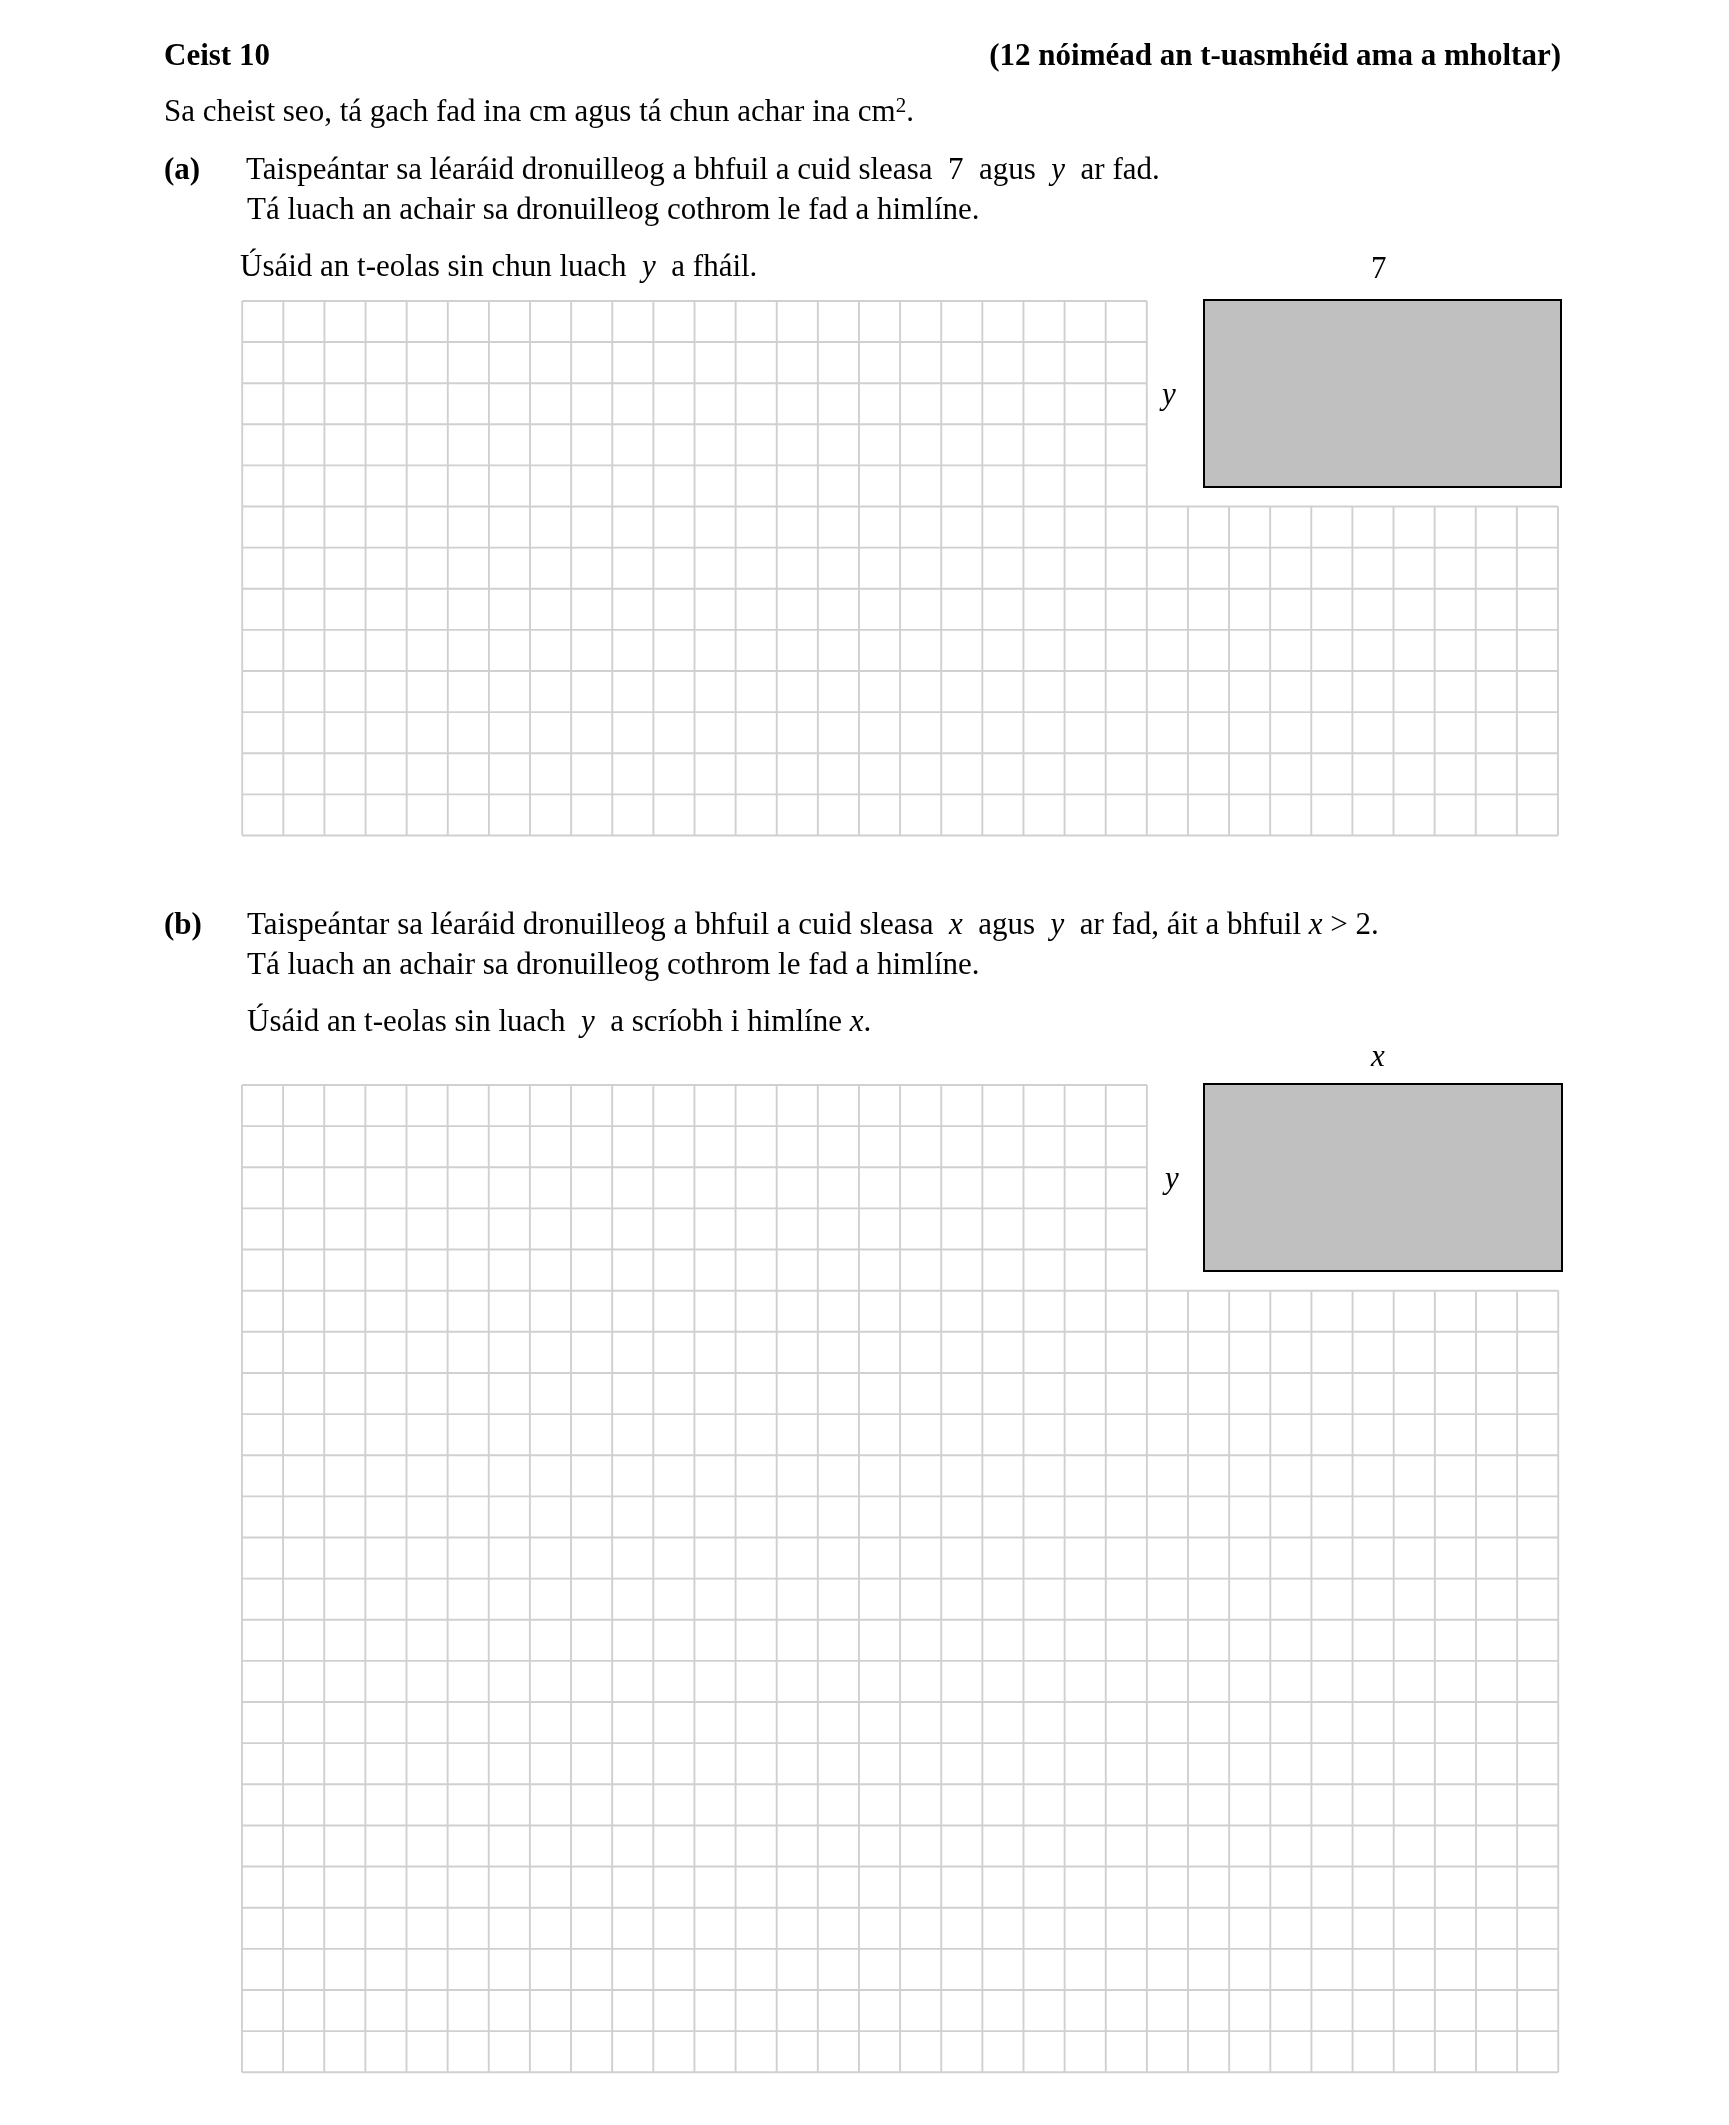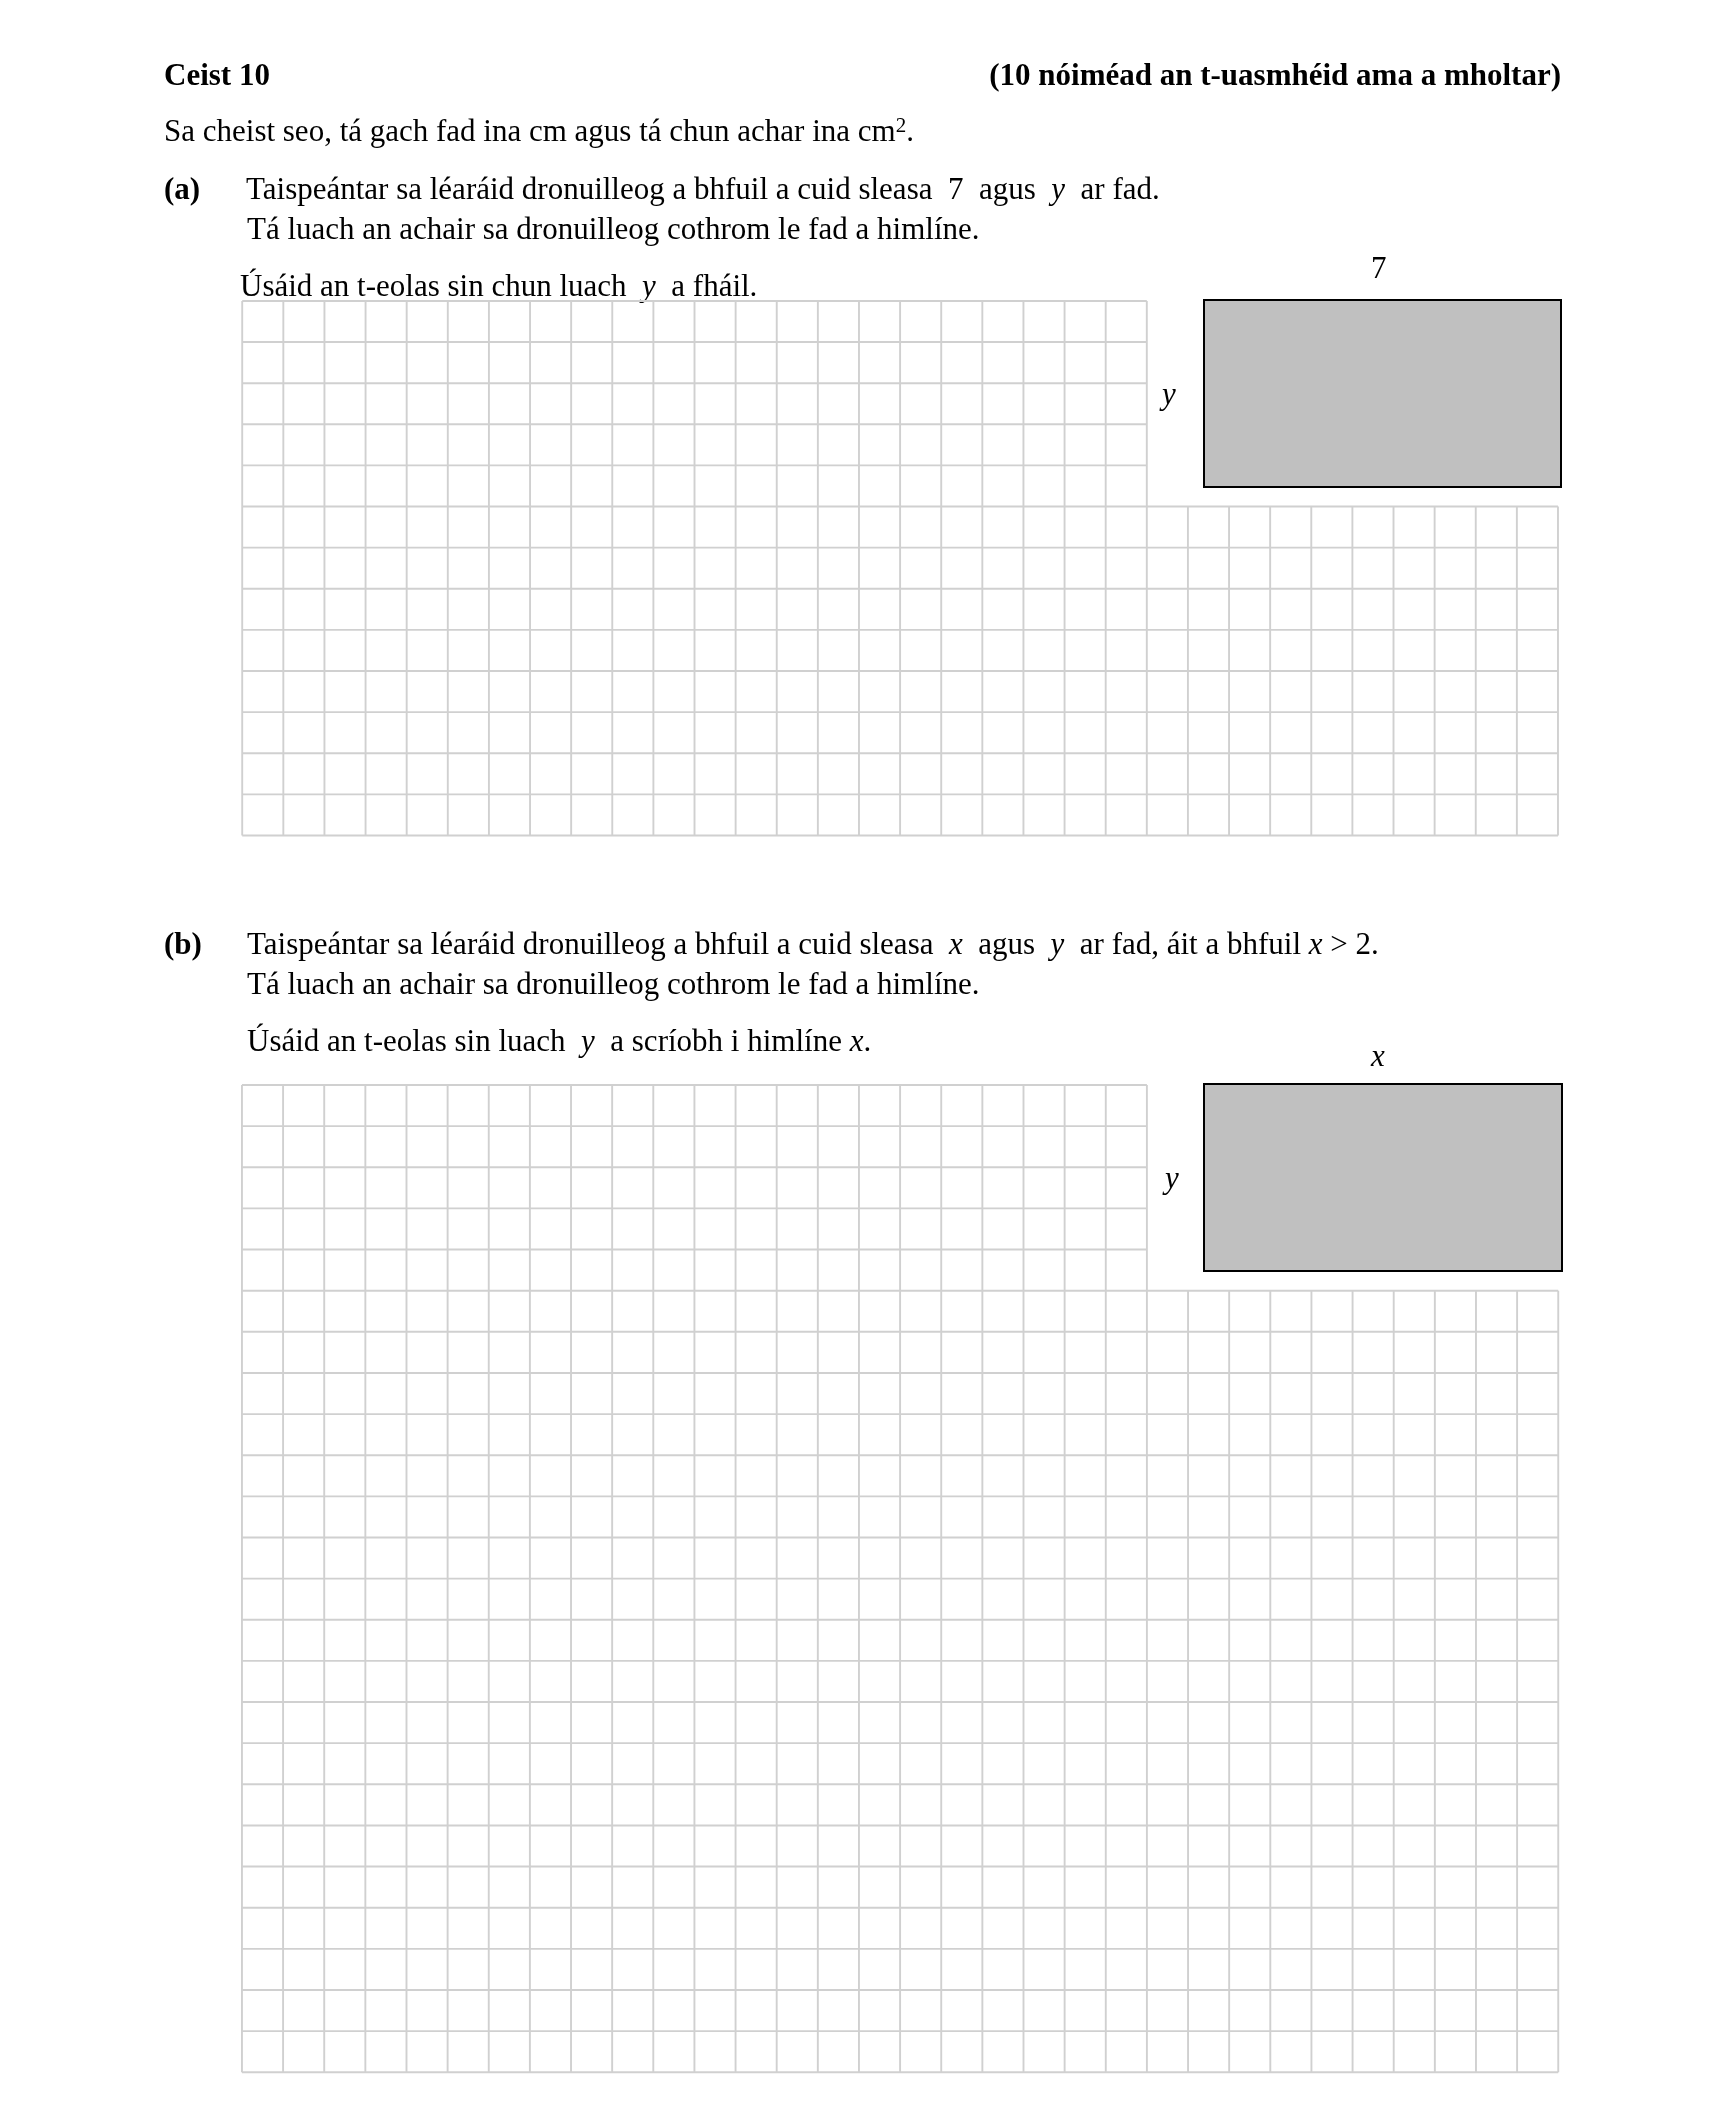--- a/index.html
+++ b/index.html
@@ -1,32 +1,32 @@
 <!DOCTYPE html>
 <html style="font-size:15px"><head>
 <meta charset="utf-8">
 <style>
   html, body { margin:0; padding:0; background:#ffffff; }
   body { width:1729px; height:2126px; position:relative; overflow:hidden;
          font-family:"Liberation Serif", "DejaVu Serif", serif; color:#000; }
-  .abs { position:absolute; white-space:nowrap;margin-top:20px; }
+  .abs { position:absolute; white-space:nowrap; }
   .bold { font-weight:bold; }
   .txt { font-size:31px; line-height:38px; }
   .hdr { font-size:31px; line-height:38px; font-weight:bold; }
   i.var { font-style:italic; }
   sup { font-size:21px; vertical-align:top; position:relative; top:-5.7px; }
   .grid { position:absolute; }
   .rect { position:absolute; background:#c0c0c0; border:2.9px solid #000; box-sizing:border-box; }
   .lbl { position:absolute; font-size:31px; line-height:38px; }
 </style>
 </head>
 <body>
 
 <div class="abs hdr" style="left:164px; top:36px;">Ceist 10</div>
-<div class="abs hdr" style="right:168px; top:36px;">(10 nóiméad an t-uasmhéid ama a mholtar)</div>
+<div class="abs hdr" style="right:168px; top:36px;">(12 nóiméad an t-uasmhéid ama a mholtar)</div>
 
 <div class="abs txt" style="left:164px; top:92px;">
   <span>Sa cheist seo, tá gach fad ina cm agus tá chun achar ina cm</span><sup>2</sup><span>.</span>
 </div>
 
 <div class="abs txt bold" style="left:164px; top:150px;">(a)</div>
 <div class="abs txt" style="left:246px; top:150px;">
   <span>Taispeántar sa léaráid dronuilleog a bhfuil a cuid sleasa</span>&nbsp; <span>7</span>&nbsp; <span>agus</span>&nbsp; <i class="var">y</i>&nbsp; <span>ar fad.</span>
 </div>
 <div class="abs txt" style="left:247px; top:190px;">Tá luach an achair sa dronuilleog cothrom le fad a himlíne.</div>

